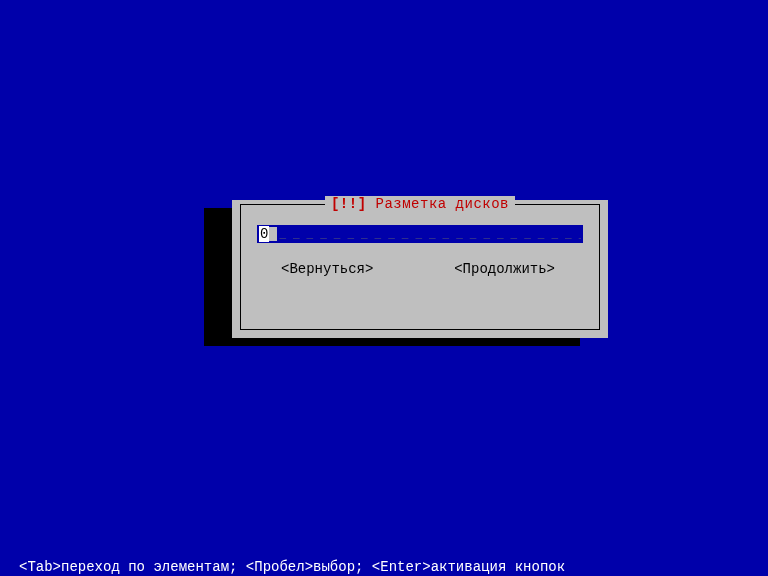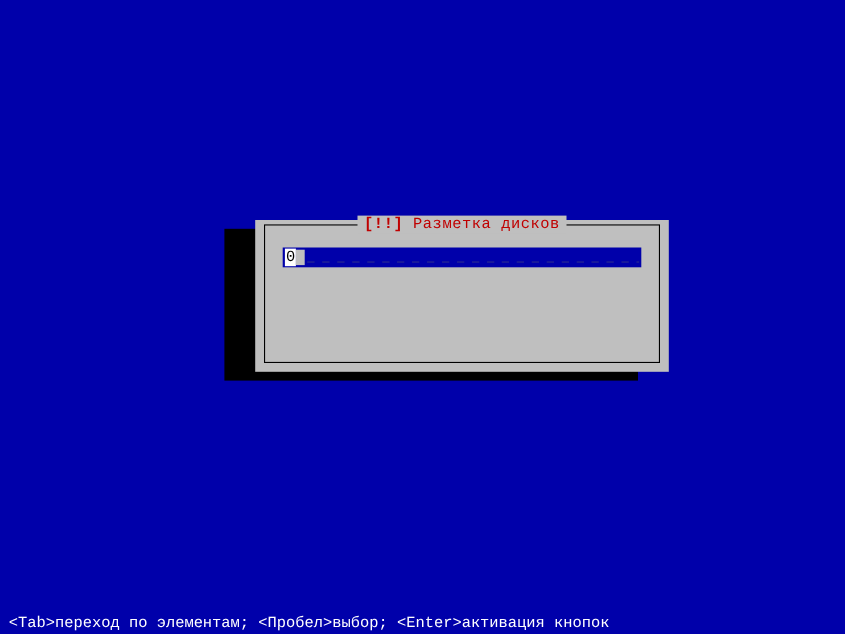--- a/index.html
+++ b/index.html
@@ -98,21 +98,21 @@
     color: #000;
   }
   .btn { cursor: pointer; }
   .statusbar {
     position: absolute;
     left: 0;
     bottom: 0;
     width: 100%;
     height: 18px;
     color: #fff;
-    padding-left: 8px;
+    padding-left: 19px;
     line-height: 18px;
     white-space: nowrap;
   }
 </style>
 </head>
 <body>
 
 <div class="dialog-shadow"></div>
 
 <div class="dialog">
@@ -124,18 +124,22 @@
       </span>
     </div>
 
 
     <div class="input-row">
       <span class="input-val">0</span>
       <span class="cursor"></span>
       <span class="filler">____________________________________________</span>
     </div>
 
+    <div class="buttons">
+      <span class="btn">&lt;Вернуться&gt;</span>
+      <span class="btn">&lt;Продолжить&gt;</span>
+    </div>
   </div>
 </div>
 
 <div class="statusbar">
   <span>&lt;Tab&gt;переход по элементам; &lt;Пробел&gt;выбор; &lt;Enter&gt;активация кнопок</span>
 </div>
 
 </body></html>

